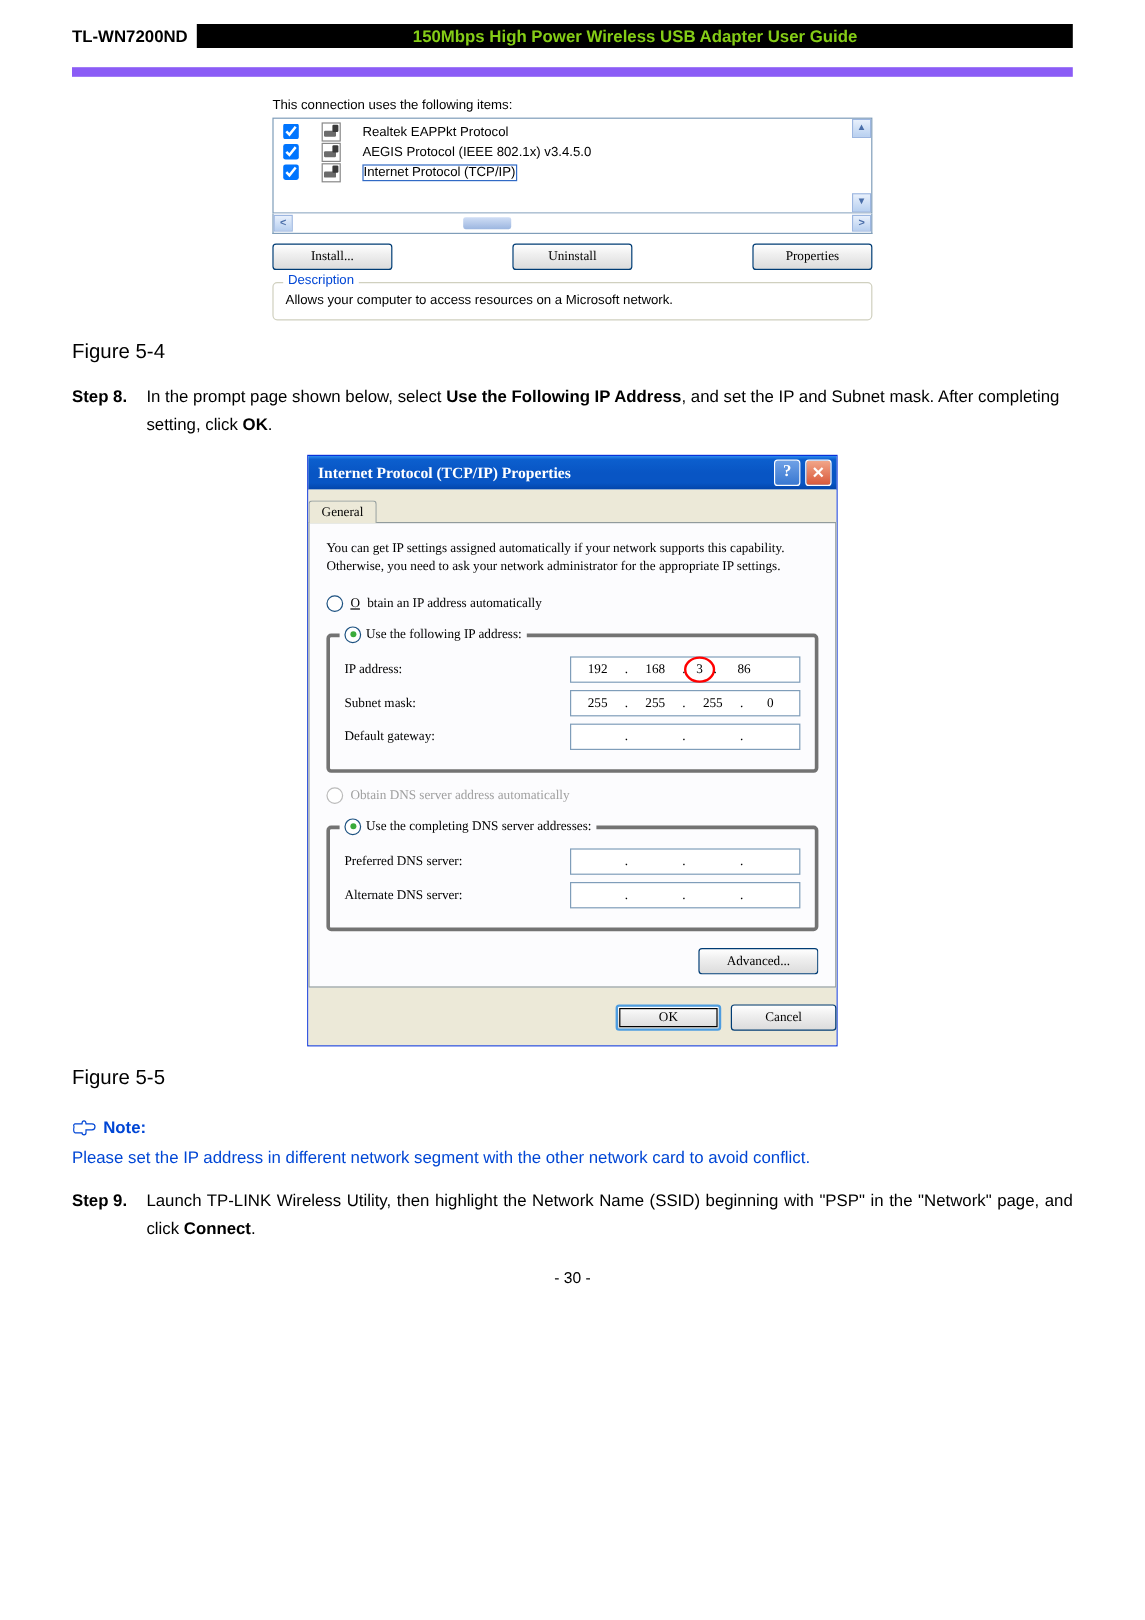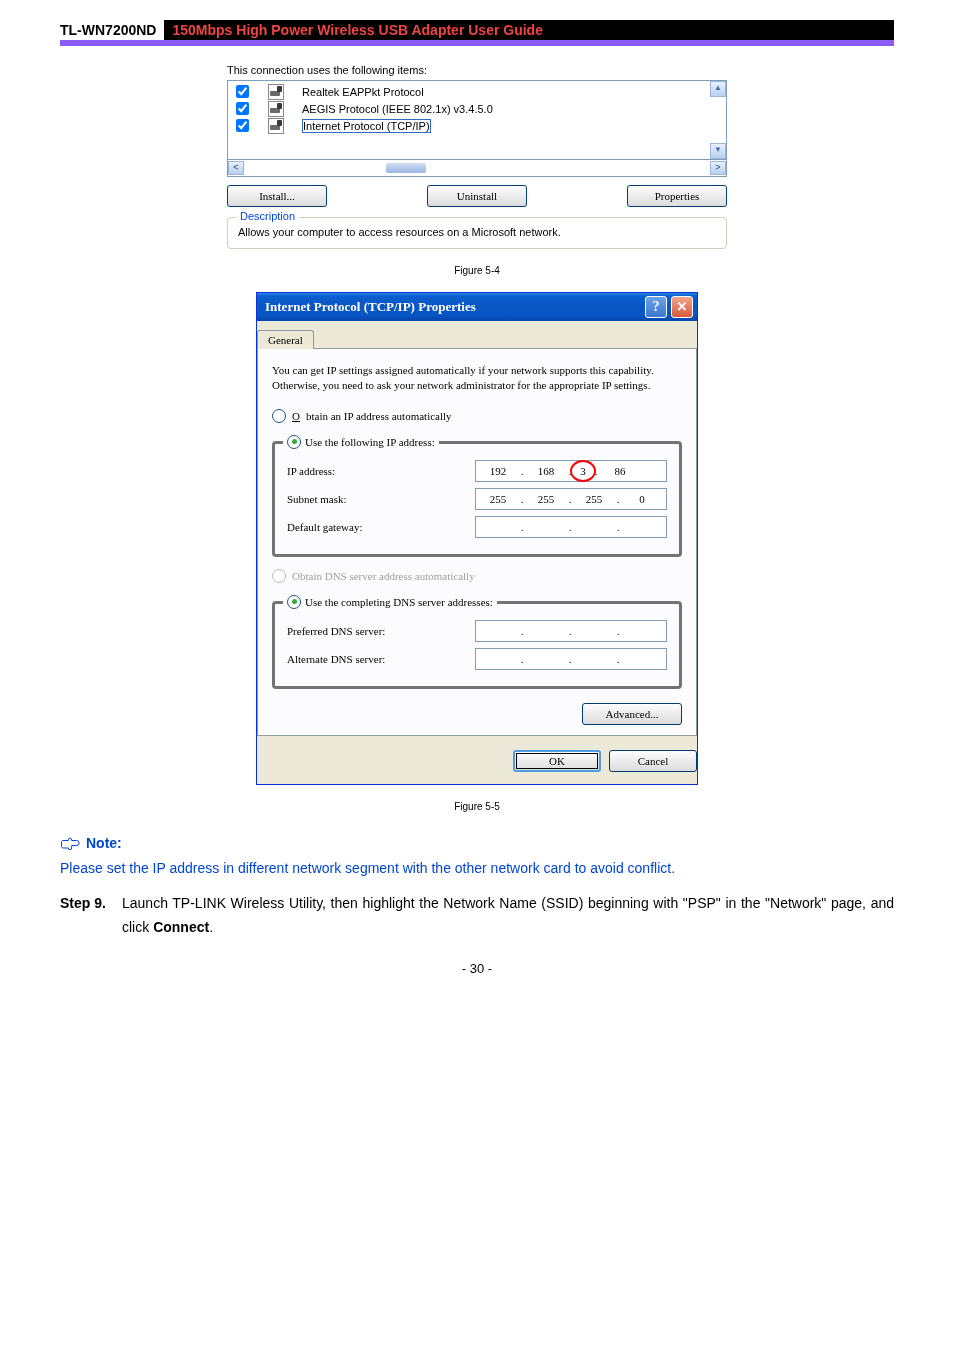--- a/index.html
+++ b/index.html
@@ -1,38 +1,38 @@
 <!DOCTYPE html>
 <html><head>
 <meta charset="utf-8">
 <style>
 body{margin:0;font-family:Arial,Helvetica,sans-serif;background:#fff;color:#000}
 .page{width:954px;margin:0 auto;padding:20px 60px;box-sizing:border-box}
-.hdr{border-bottom:6px solid #8b5cf6;padding-bottom:0;margin-bottom:18px}
+.hdr{border-bottom:8px solid #8b5cf6;padding-bottom:16px;margin-bottom:18px}
 .hdr-row{display:flex;align-items:center;font-weight:bold;font-size:14px}
 .model{color:#000;padding:2px 8px 2px 0}
-.guide{background:#000;color:#ef4444;padding:2px 8px;flex:1;}
+.guide{background:#000;color:#84cc16;padding:2px 8px;flex:1;text-align:center}
 .group1{width:500px;margin:4px auto 10px;font-size:11px;font-family:Tahoma,sans-serif}
 .items-box{border:1px solid #7F9DB9;height:78px;overflow:hidden;position:relative;background:#fff}
 .items-inner{padding:2px 4px}
 .chk-row{display:flex;align-items:center;height:17px;font-size:11px;gap:16px}
 .sel{border:1px solid #316AC5}
 .net-ic{display:inline-block;width:14px;height:14px;background:#fff;border:.5px solid #888;position:relative;margin-right:2px}
 .net-ic::before{content:"";position:absolute;left:1px;top:6px;width:10px;height:5px;background:#6b6b6b;border-radius:1px}
 .net-ic::after{content:"";position:absolute;right:1px;top:1px;width:5px;height:6px;background:#3a3a3a;border-radius:1px}
 .sb-up,.sb-dn{position:absolute;right:0;width:16px;height:16px;background:linear-gradient(#e8f0fc,#b8d0f0);border:1px solid #9cb6e0;box-sizing:border-box;text-align:center;font-size:8px;line-height:12px;color:#4a6ea9}
 .sb-up{top:0}.sb-dn{bottom:0}
 .hs{border:1px solid #7F9DB9;border-top:none;height:16px;display:flex;align-items:center;position:relative;background:#fff}
 .hs-ar{width:16px;height:14px;background:linear-gradient(#e8f0fc,#b8d0f0);border:1px solid #9cb6e0;box-sizing:border-box;text-align:center;font-size:9px;line-height:11px;color:#4a6ea9;font-weight:bold}
 .hs-tr{margin:0 auto;width:40px;height:10px;background:linear-gradient(#d0def5,#9cb6e0);border-radius:2px}
 .btn-row{display:flex;justify-content:space-between;margin-top:8px}
 .xp-btn{width:100px;height:22px;border:1px solid #003C74;border-radius:3px;background:linear-gradient(#fff,#efefef 40%,#dcdcdc);font-size:11px;font-family:Tahoma;cursor:pointer}
 .desc-grp{border:1px solid #D0D0BF;border-radius:4px;margin-top:10px;padding:8px 10px 10px;position:relative}
 .desc-grp .lg{position:absolute;top:-8px;left:8px;background:#fff;padding:0 4px;font-size:11px;color:#0046D5}
-.fig{text-align:center;font-size:10px;margin:16px 0}
+.fig{font-size:17px;margin:16px 0}
 .step{font-size:14px;line-height:1.65;margin:10px 0 14px;display:flex}
 .step-lbl{font-weight:bold;min-width:62px}
 .dlg{width:440px;margin:0 auto;border:1px solid #0831D9;font-family:Tahoma;font-size:11px}
 .tbar{height:28px;background:linear-gradient(#2b8aef,#0c5fce 10%,#0855c4 50%,#0855c4 80%,#0345aa);display:flex;align-items:center;padding:0 4px;color:#fff;font-weight:bold;font-size:13px}
 .ttxt{flex:1;padding-left:4px}
 .ticon{width:20px;height:20px;border:1px solid #fff;border-radius:3px;margin-left:4px;display:flex;align-items:center;justify-content:center;font-weight:bold}
 .help{background:linear-gradient(#6fa1e6,#3978d1);font-size:14px}
 .close{background:linear-gradient(#f1a689,#d9593b);font-size:13px}
 .dlg-body{background:#ECE9D8;padding:8px 0 12px}
 .tab{display:inline-block;background:#ECE9D8;border:1px solid #919B9C;border-bottom:none;border-radius:3px 3px 0 0;padding:3px 10px;font-size:11px;position:relative;top:1px;z-index:2}
@@ -103,20 +103,24 @@
     <button class="xp-btn">Properties</button>
   </div>
   <div class="desc-grp">
     <span class="lg">Description</span>
     <span>Allows your computer to access resources on a Microsoft network.</span>
   </div>
 </div>
 
 <div class="fig">Figure 5-4</div>
 
+<div class="step">
+  <span class="step-lbl">Step 8.</span>
+  <span><span>In the prompt page shown below, select </span><b>Use the Following IP Address</b><span>, and set the IP and Subnet mask. After completing setting, click </span><b>OK</b><span>.</span></span>
+</div>
 
 <div class="dlg">
   <div class="tbar">
     <span class="ttxt">Internet Protocol (TCP/IP) Properties</span>
     <span class="ticon help">?</span>
     <span class="ticon close">✕</span>
   </div>
   <div class="dlg-body">
     <span class="tab">General</span>
     <div class="tabc">

